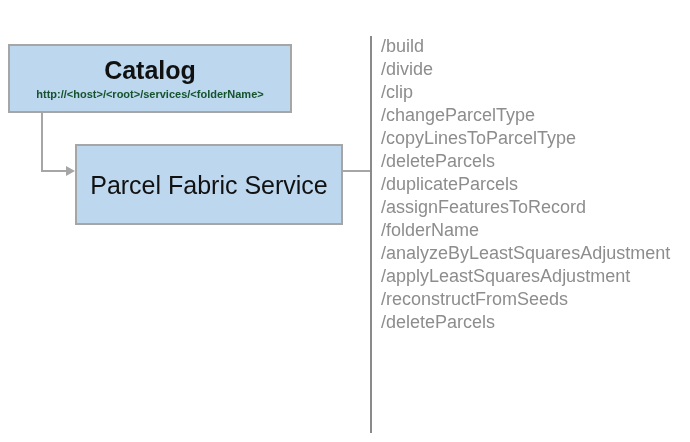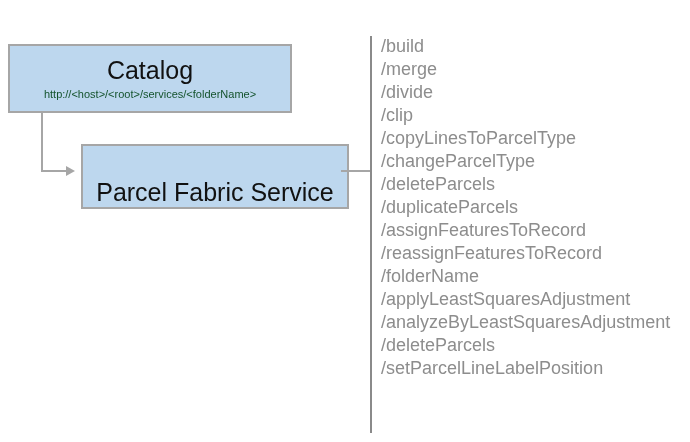--- a/index.html
+++ b/index.html
@@ -25,25 +25,25 @@
     background: var(--box-fill, #BDD7EE);
     border: 2px solid var(--box-border, #A6A6A6);
     display: flex;
     flex-direction: column;
     align-items: center;
     justify-content: center;
     text-align: center;
   }
   #catalog-box {
     left: 8px; top: 44px;
-    width: 284px; height: 69px;
+    width: 284px; height: 69px; font-weight: bold;
   }
   #parcel-box {
-    left: 81px; top: 144px;
-    width: 268px; height: 65px; justify-content: flex-end;
+    left: 75px; top: 144px;
+    width: 268px; height: 81px;
   }
   .box-title {
     font-size: 25px;
     line-height: 30px;
     color: #111111;
     white-space: nowrap;
   }
   .box-sub {
     font-size: 11px;
     line-height: 18px;
@@ -100,29 +100,27 @@
   <div class="box" id="parcel-box">
     <div class="box-title">Parcel Fabric Service</div>
   </div>
 
   <div class="seg" id="service-link"></div>
 
   <div id="rule"></div>
 
   <div id="endpoint-list">
       <div class="endpoint">/build</div>
-      <div class="endpoint">/merge</div>
       <div class="endpoint">/divide</div>
       <div class="endpoint">/clip</div>
+      <div class="endpoint">/changeParcelType</div>
       <div class="endpoint">/copyLinesToParcelType</div>
-      <div class="endpoint">/changeParcelType</div>
       <div class="endpoint">/deleteParcels</div>
       <div class="endpoint">/duplicateParcels</div>
       <div class="endpoint">/assignFeaturesToRecord</div>
-      <div class="endpoint">/reassignFeaturesToRecord</div>
       <div class="endpoint">/folderName</div>
+      <div class="endpoint">/analyzeByLeastSquaresAdjustment</div>
       <div class="endpoint">/applyLeastSquaresAdjustment</div>
-      <div class="endpoint">/analyzeByLeastSquaresAdjustment</div>
+      <div class="endpoint">/reconstructFromSeeds</div>
       <div class="endpoint">/deleteParcels</div>
-      <div class="endpoint">/setParcelLineLabelPosition</div>
     </div>
 
 </div>
 
 </body></html>

